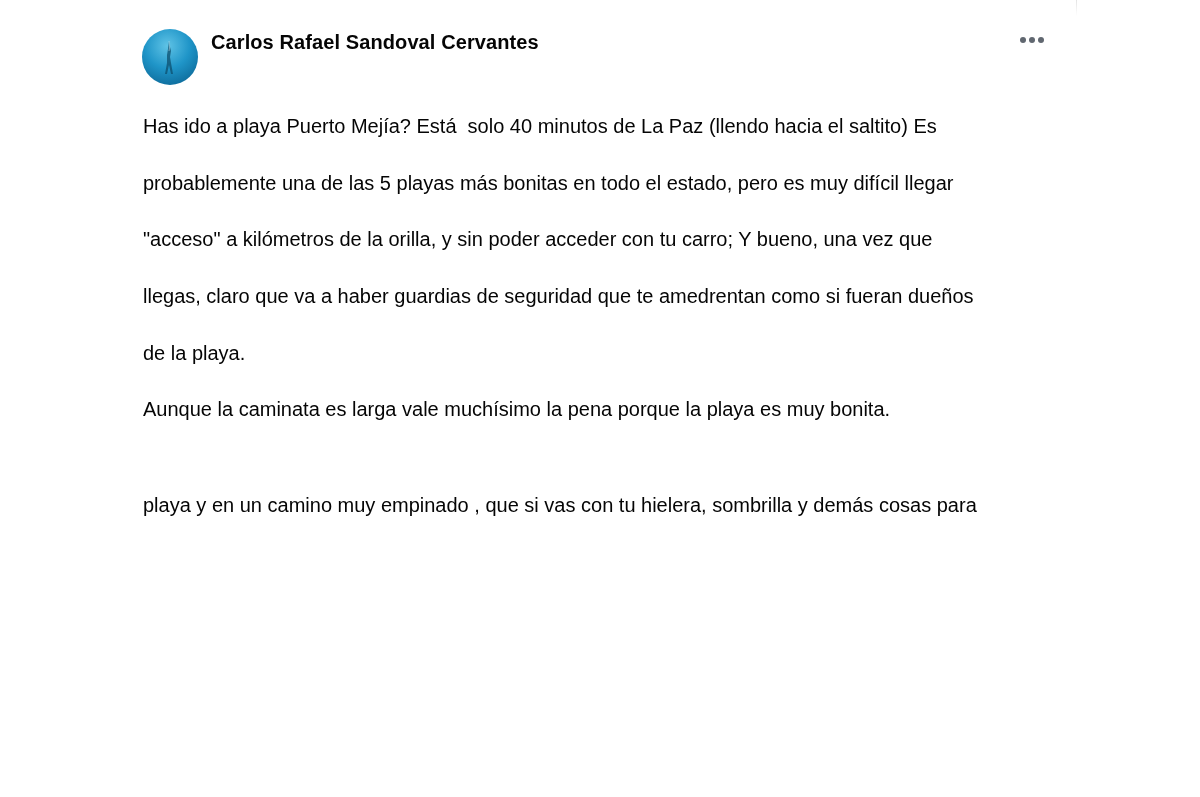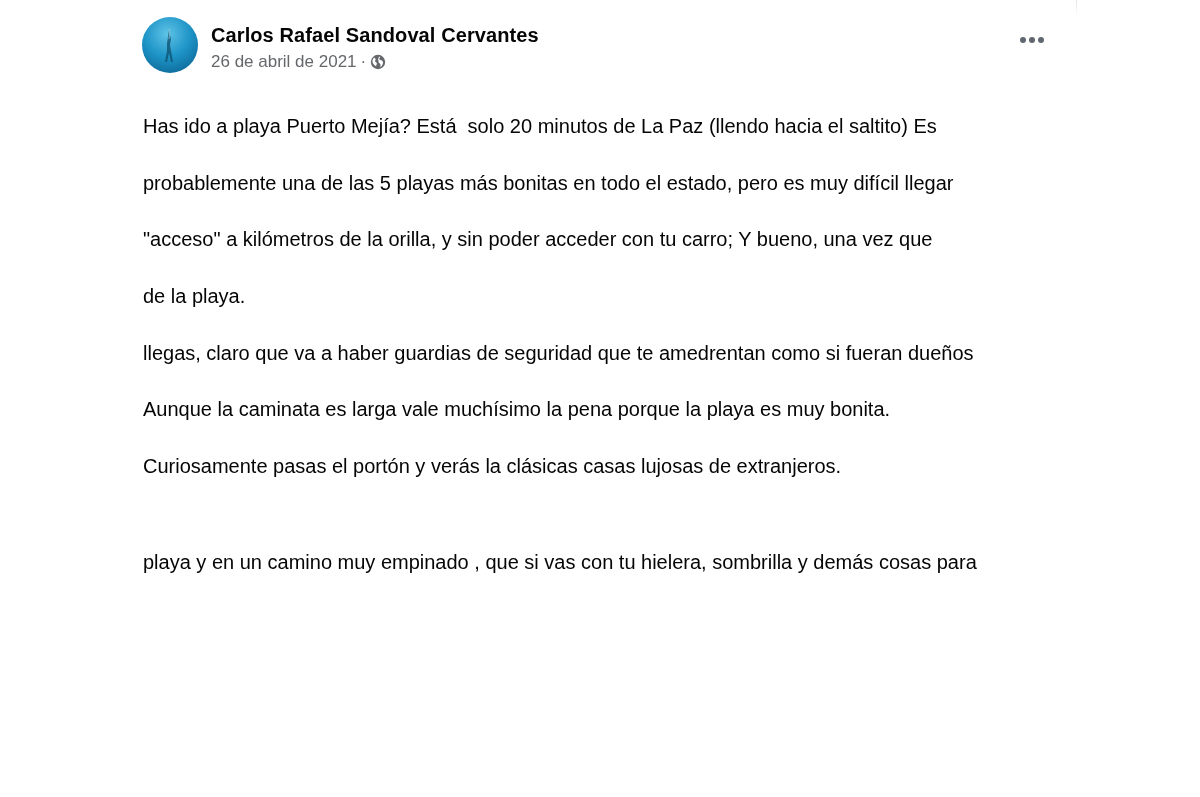--- a/index.html
+++ b/index.html
@@ -29,24 +29,24 @@
       width: 1px;
       height: 16px;
       background: linear-gradient(#e4e4e4, rgba(255,255,255,0));
     }
     .edge-left { left: 122px; }
     .edge-right { left: 1076px; }
 
     .header {
       position: absolute;
       left: 142px;
-      top: 17px;
+      top: 29px;
       height: 56px;
       display: flex;
-      align-items: flex-end;
+      align-items: flex-start;
     }
     .avatar {
       width: 56px;
       height: 56px;
       border-radius: 50%;
       background: radial-gradient(circle at 45% 30%, #5fc3e6 0%, #1f95c8 45%, #0f6f9f 80%, #0b5a85 100%);
       position: relative;
       overflow: hidden;
       flex: none;
     }
@@ -126,47 +126,37 @@
 
 <div class="header">
   <div class="avatar">
     <svg class="diver" viewBox="0 0 10 34" width="10" height="34">
       <path d="M5 0 L6 6 L7 10 L6 16 L7 22 L9 33 L7 33 L5 24 L3 33 L1 33 L3 22 L3 14 L4 8 Z" fill="#0e4f6e" opacity="0.75"></path>
       <path d="M5 0 L5.6 6 L5 10" stroke="#d8f0f8" stroke-width="0.8" fill="none" opacity="0.6"></path>
     </svg>
   </div>
   <div class="meta">
     <div class="author">Carlos Rafael Sandoval Cervantes</div>
-    <div class="subline">
-      <span>26 de abril de 2021</span>
-      <span class="sep">·</span>
-      <svg class="globe" viewBox="0 0 16 16">
-        <circle cx="8" cy="8" r="7.2" fill="#65676b"></circle>
-        <path d="M4.2 3.6 C5.6 4.4 6.0 5.6 5.2 6.6 C4.6 7.4 5.8 8.2 6.6 8.8 C7.2 9.4 6.6 10.8 6.0 12.2 C4.2 11.4 2.6 9.6 2.4 7.6 C2.6 5.8 3.2 4.6 4.2 3.6 Z" fill="#ffffff"></path>
-        <path d="M9.4 2.2 C10.2 3.0 10.0 4.0 9.2 4.6 C8.6 5.2 9.8 6.0 11.0 6.2 C12.4 6.4 13.2 7.6 13.0 9.0 C12.8 10.6 11.6 12.4 10.2 13.2 C10.6 11.6 10.8 10.2 9.8 9.6 C8.8 9.0 8.4 8.0 8.6 6.8 C7.8 6.0 8.0 4.2 9.4 2.2 Z" fill="#ffffff"></path>
-      </svg>
-    </div>
   </div>
 </div>
 
 <div class="more-button">
   <span class="dot"></span>
   <span class="dot"></span>
   <span class="dot"></span>
 </div>
 
 <div class="body-text">
   <p class="para">
-    <span class="line">Has ido a playa Puerto Mejía? Está  solo 20 minutos de La Paz (llendo hacia el saltito) Es</span>
+    <span class="line">Has ido a playa Puerto Mejía? Está  solo 40 minutos de La Paz (llendo hacia el saltito) Es</span>
     <span class="line">probablemente una de las 5 playas más bonitas en todo el estado, pero es muy difícil llegar</span>
     <span class="line">"acceso" a kilómetros de la orilla, y sin poder acceder con tu carro; Y bueno, una vez que</span>
+    <span class="line">llegas, claro que va a haber guardias de seguridad que te amedrentan como si fueran dueños</span>
     <span class="line">de la playa.</span>
-    <span class="line">llegas, claro que va a haber guardias de seguridad que te amedrentan como si fueran dueños</span>
     <span class="line">Aunque la caminata es larga vale muchísimo la pena porque la playa es muy bonita.</span>
-    <span class="line">Curiosamente pasas el portón y verás la clásicas casas lujosas de extranjeros.</span>
   </p>
   <p class="para">
     <span class="line">playa y en un camino muy empinado , que si vas con tu hielera, sombrilla y demás cosas para</span>
     
     
     
     
     
   </p>
 

